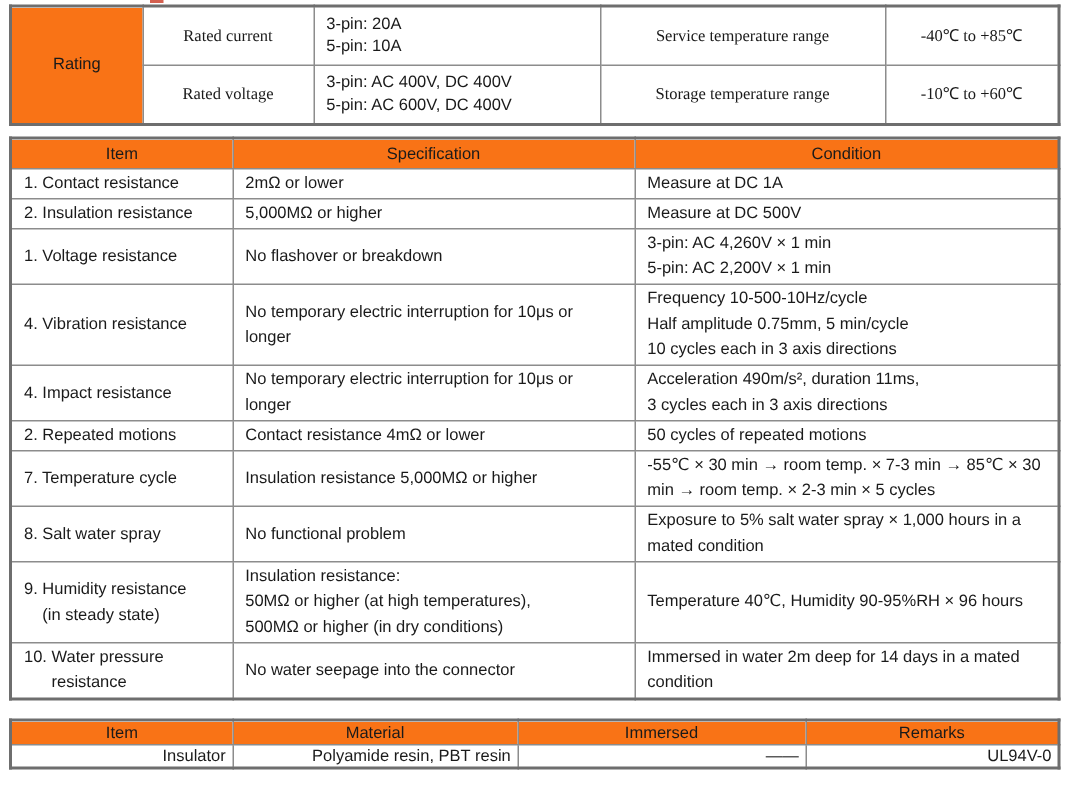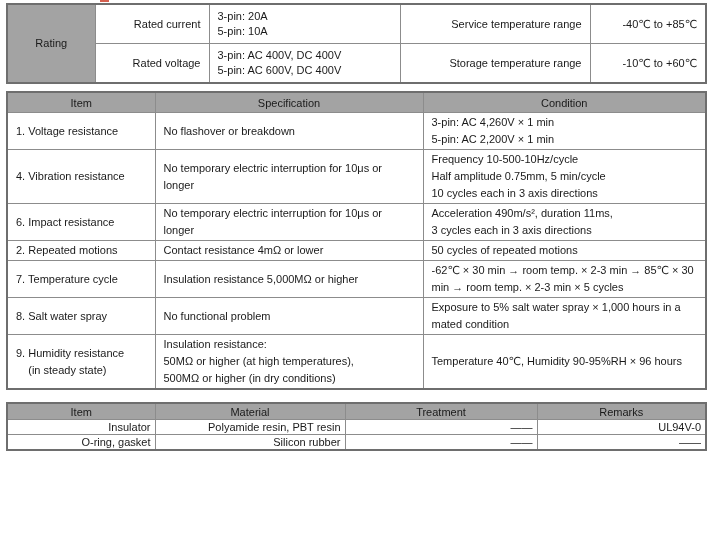--- a/index.html
+++ b/index.html
@@ -15,28 +15,28 @@
     border-collapse:collapse; table-layout:fixed; width:699px;
     border:2px solid #6e6e6e;
   }
   th, td {
     border:1px solid #8c8c8c;
     vertical-align:middle;
     white-space:pre-wrap;
     overflow:hidden;
   }
   th {
-    background:#a3a3a3;
+    background:#f97316;
     font-weight:normal;
     text-align:center;
     padding:1px 4px;
   }
   .t1 { margin-bottom:7px; }
   .t1 td, .t1 th { height:36px; padding:1px 8px; line-height:15px; }
-  .t1 .c { text-align:right; }
+  .t1 .c { text-align:center;font-family:Liberation Serif, serif; }
   .t1 .l { text-align:left; }
 
   .t2 { margin-bottom:12px; }
   .t2 th { height:17px; }
   .t2 td { padding:1px 8px; line-height:17px; text-align:left; }
 
   .t3 th { height:15px; line-height:14px; padding:0 4px; }
   .t3 td { height:14px; line-height:14px; padding:0 4px; text-align:right; }
 </style>
 </head>
@@ -81,92 +81,103 @@
     </colgroup>
     <thead>
       <tr>
         <th>Item</th>
         <th>Specification</th>
         <th>Condition</th>
       </tr>
     </thead>
     <tbody>
       <tr>
+        <td>1. Contact resistance</td>
+        <td>2mΩ or lower</td>
+        <td>Measure at DC 1A</td>
+      </tr>
+      <tr>
+        <td>2. Insulation resistance</td>
+        <td>5,000MΩ or higher</td>
+        <td>Measure at DC 500V</td>
+      </tr>
+      <tr>
         <td>1. Voltage resistance</td>
         <td>No flashover or breakdown</td>
         <td>3-pin: AC 4,260V × 1 min
 5-pin: AC 2,200V × 1 min</td>
       </tr>
       <tr>
         <td>4. Vibration resistance</td>
         <td>No temporary electric interruption for 10μs or
 longer</td>
         <td>Frequency 10-500-10Hz/cycle
 Half amplitude 0.75mm, 5 min/cycle
 10 cycles each in 3 axis directions</td>
       </tr>
       <tr>
-        <td>6. Impact resistance</td>
+        <td>4. Impact resistance</td>
         <td>No temporary electric interruption for 10μs or
 longer</td>
         <td>Acceleration 490m/s², duration 11ms,
 3 cycles each in 3 axis directions</td>
       </tr>
       <tr>
         <td>2. Repeated motions</td>
         <td>Contact resistance 4mΩ or lower</td>
         <td>50 cycles of repeated motions</td>
       </tr>
       <tr>
         <td>7. Temperature cycle</td>
         <td>Insulation resistance 5,000MΩ or higher</td>
-        <td>-62℃ × 30 min → room temp. × 2-3 min → 85℃ × 30
+        <td>-55℃ × 30 min → room temp. × 7-3 min → 85℃ × 30
 min → room temp. × 2-3 min × 5 cycles</td>
       </tr>
       <tr>
         <td>8. Salt water spray</td>
         <td>No functional problem</td>
         <td>Exposure to 5% salt water spray × 1,000 hours in a
 mated condition</td>
       </tr>
       <tr>
         <td>9. Humidity resistance
     (in steady state)</td>
         <td>Insulation resistance:
 50MΩ or higher (at high temperatures),
 500MΩ or higher (in dry conditions)</td>
         <td>Temperature 40℃, Humidity 90-95%RH × 96 hours</td>
       </tr>
+      <tr>
+        <td>10. Water pressure
+      resistance</td>
+        <td>No water seepage into the connector</td>
+        <td>Immersed in water 2m deep for 14 days in a mated
+condition</td>
+      </tr>
     </tbody>
   </table>
 
   <table class="t3">
     <colgroup>
       <col style="width:148px">
         <col style="width:190px">
         <col style="width:192px">
         <col style="width:169px">
     </colgroup>
     <thead>
       <tr>
         <th>Item</th>
         <th>Material</th>
-        <th>Treatment</th>
+        <th>Immersed</th>
         <th>Remarks</th>
       </tr>
     </thead>
     <tbody>
       <tr>
         <td>Insulator</td>
         <td>Polyamide resin, PBT resin</td>
         <td>——</td>
         <td>UL94V-0</td>
       </tr>
-      <tr>
-        <td>O-ring, gasket</td>
-        <td>Silicon rubber</td>
-        <td>——</td>
-        <td>——</td>
-      </tr>
     </tbody>
   </table>
 
 </div>
 
 </body></html>

